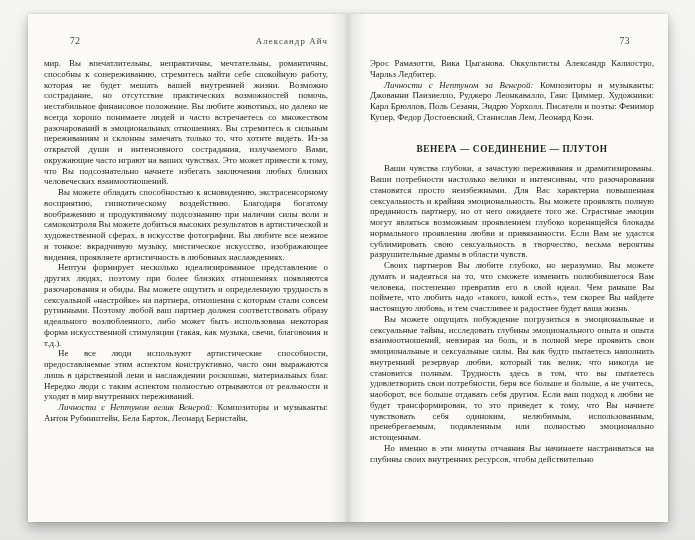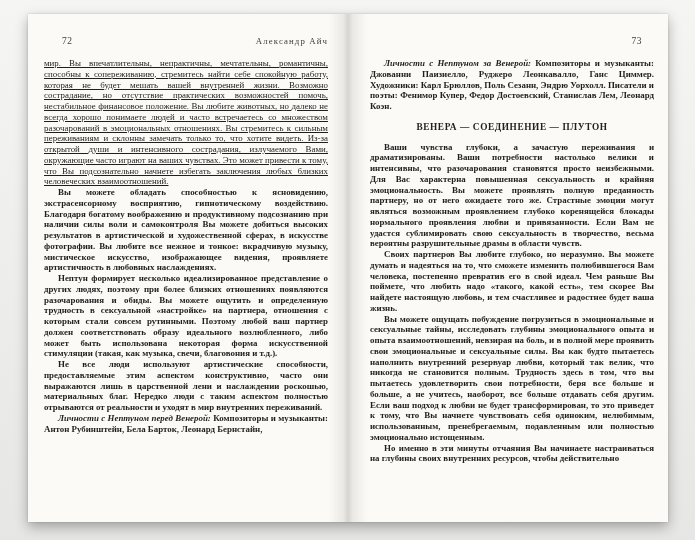--- a/index.html
+++ b/index.html
@@ -28,67 +28,68 @@
   .page {
     position:absolute; top:0; bottom:0; width:320px; box-sizing:border-box;
   }
   .page-left  { left:0;  padding:22px 20px 0 16px; }
   .page-right { right:0; padding:22px 14px 0 22px; }
 
   .page-head { position:relative; height:13px; margin-bottom:9px; }
   .page-num {
     position:absolute; top:0; font-size:9.5px; color:#3d3d3d; letter-spacing:.5px;
   }
-  .page-left  .page-num { left:18px; }
-  .page-right .page-num { right:12px; }
+  .page-left  .page-num { left:26px; }
+  .page-right .page-num { right:24px; }
   .running-head {
     text-align:right; font-size:8.8px; letter-spacing:1.1px; color:#3d3d3d;
     white-space:nowrap;
   }
 
   .page-body {
     font-size:8.9px; line-height:10.75px; color:#1f1f1f;
     text-align:justify; height:458px; overflow:hidden;
     hyphens:auto; -webkit-hyphens:auto; overflow-wrap:break-word;
   }
   .para { margin:0; }
-  .para.indent { text-indent:14px;font-weight:bold; }
-  .para.no-indent { text-indent:0;text-decoration:underline; }
+  .para.indent { text-indent:14px; }
+  .para.no-indent { text-indent:0; }
   .para em { font-style:italic; }
 
   .section-heading {
     font-size:9.3px; font-weight:600; letter-spacing:.6px;
-    text-align:center; margin:10px 0 9px; text-indent:0; color:#1f1f1f;
+    text-align:center; margin:21px 0 9px; text-indent:0; color:#1f1f1f;
   }
 </style>
 </head>
 <body>
 
 <div class="scene">
   <div class="book">
 
     <div class="page page-left">
       <div class="page-head">
         <span class="page-num">72</span>
         <div class="running-head">Александр Айч</div>
       </div>
       <div class="page-body">
           <p class="para no-indent">мир. Вы впечатлительны, непрактичны, мечтательны, романтичны, способны к сопереживанию, стремитесь найти себе спокойную работу, которая не будет мешать вашей внутренней жизни. Возможно сострадание, но отсутствие практических возможностей помочь, нестабильное финансовое положение. Вы любите животных, но далеко не всегда хорошо понимаете людей и часто встречаетесь со множеством разочарований в эмоциональных отношениях. Вы стремитесь к сильным переживаниям и склонны замечать только то, что хотите видеть. Из-за открытой души и интенсивного сострадания, излучаемого Вами, окружающие часто играют на ваших чувствах. Это может привести к тому, что Вы подсознательно начнете избегать заключения любых близких человеческих взаимоотношений.</p>
           <p class="para indent">Вы можете обладать способностью к ясновидению, экстрасенсорному восприятию, гипнотическому воздействию. Благодаря богатому воображению и продуктивному подсознанию при наличии силы воли и самоконтроля Вы можете добиться высоких результатов в артистической и художественной сферах, в искусстве фотографии. Вы любите все нежное и тонкое: вкрадчивую музыку, мистическое искусство, изображающее видения, проявляете артистичность в любовных наслаждениях.</p>
           <p class="para indent">Нептун формирует несколько идеализированное представление о других людях, поэтому при более близких отношениях появляются разочарования и обиды. Вы можете ощутить и определенную трудность в сексуальной «настройке» на партнера, отношения с которым стали совсем рутинными. Поэтому любой ваш партнер должен соответствовать образу идеального возлюбленного, либо может быть использована некоторая форма искусственной стимуляции (такая, как музыка, свечи, благовония и т.д.).</p>
           <p class="para indent">Не все люди используют артистические способности, предоставляемые этим аспектом конструктивно, часто они выражаются лишь в царственной лени и наслаждении роскошью, материальных благ. Нередко люди с таким аспектом полностью отрываются от реальности и уходят в мир внутренних переживаний.</p>
-          <p class="para indent"><em>Личности с Нептуном перед Венерой: </em>Композиторы и музыканты: Антон Рубинштейн, Бела Барток, Леонард Бернстайн,</p>
+          <p class="para indent"><em>Личности с Нептуном велик Венерой: </em>Композиторы и музыканты: Антон Рубинштейн, Бела Барток, Леонард Бернстайн,</p>
         </div>
     </div>
 
     <div class="page page-right">
       <div class="page-head">
         <span class="page-num">73</span>
       </div>
       <div class="page-body">
+          <p class="para no-indent">Эрос Рамазотти, Вика Цыганова. Оккультисты Александр Калиостро, Чарльз Ледбитер.</p>
           <p class="para indent"><em>Личности с Нептуном за Венерой: </em>Композиторы и музыканты: Джованни Паизиелло, Руджеро Леонкавалло, Ганс Циммер. Художники: Карл Брюллов, Поль Сезанн, Эндрю Уорхолл. Писатели и поэты: Фенимор Купер, Федор Достоевский, Станислав Лем, Леонард Коэн.</p>
           <h2 class="section-heading">ВЕНЕРА — СОЕДИНЕНИЕ — ПЛУТОН</h2>
           <p class="para indent">Ваши чувства глубоки, а зачастую переживания и драматизированы. Ваши потребности настолько велики и интенсивны, что разочарования становятся просто неизбежными. Для Вас характерна повышенная сексуальность и крайняя эмоциональность. Вы можете проявлять полную преданность партнеру, но от него ожидаете того же. Страстные эмоции могут являться возможным проявлением глубоко коренящейся блокады нормального проявления любви и привязанности. Если Вам не удастся сублимировать свою сексуальность в творчество, весьма вероятны разрушительные драмы в области чувств.</p>
           <p class="para indent">Своих партнеров Вы любите глубоко, но неразумно. Вы можете думать и надеяться на то, что сможете изменить полюбившегося Вам человека, постепенно превратив его в свой идеал. Чем раньше Вы поймете, что любить надо «такого, какой есть», тем скорее Вы найдете настоящую любовь, и тем счастливее и радостнее будет ваша жизнь.</p>
           <p class="para indent">Вы можете ощущать побуждение погрузиться в эмоциональные и сексуальные тайны, исследовать глубины эмоционального опыта и опыта взаимоотношений, невзирая на боль, и в полной мере проявить свои эмоциональные и сексуальные силы. Вы как будто пытаетесь наполнить внутренний резервуар любви, который так велик, что никогда не становится полным. Трудность здесь в том, что вы пытаетесь удовлетворить свои потребности, беря все больше и больше, а не учитесь, наоборот, все больше отдавать себя другим. Если ваш подход к любви не будет трансформирован, то это приведет к тому, что Вы начнете чувствовать себя одиноким, нелюбимым, использованным, пренебрегаемым, подавленным или полностью эмоционально истощенным.</p>
           <p class="para indent">Но именно в эти минуты отчаяния Вы начинаете настраиваться на глубины своих внутренних ресурсов, чтобы действительно</p>
         </div>
     </div>
 
     <div class="gutter"></div>

